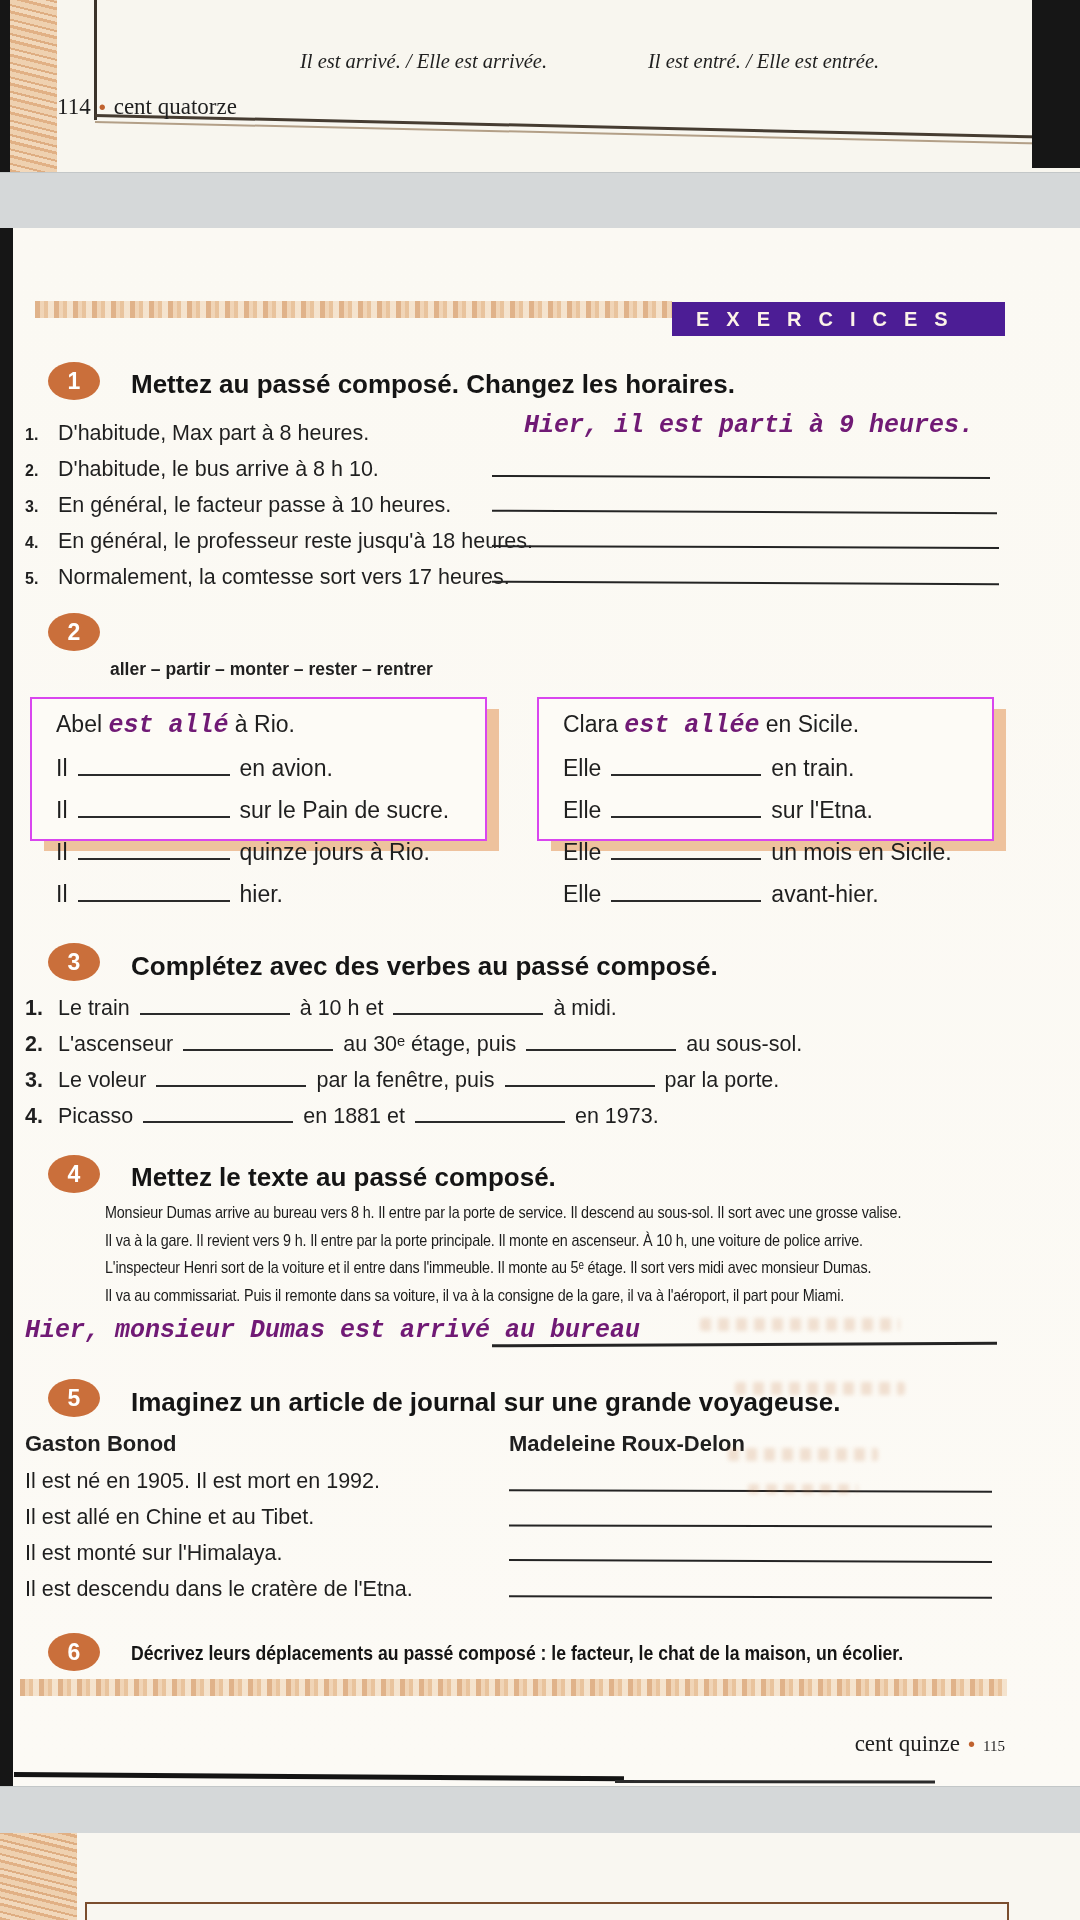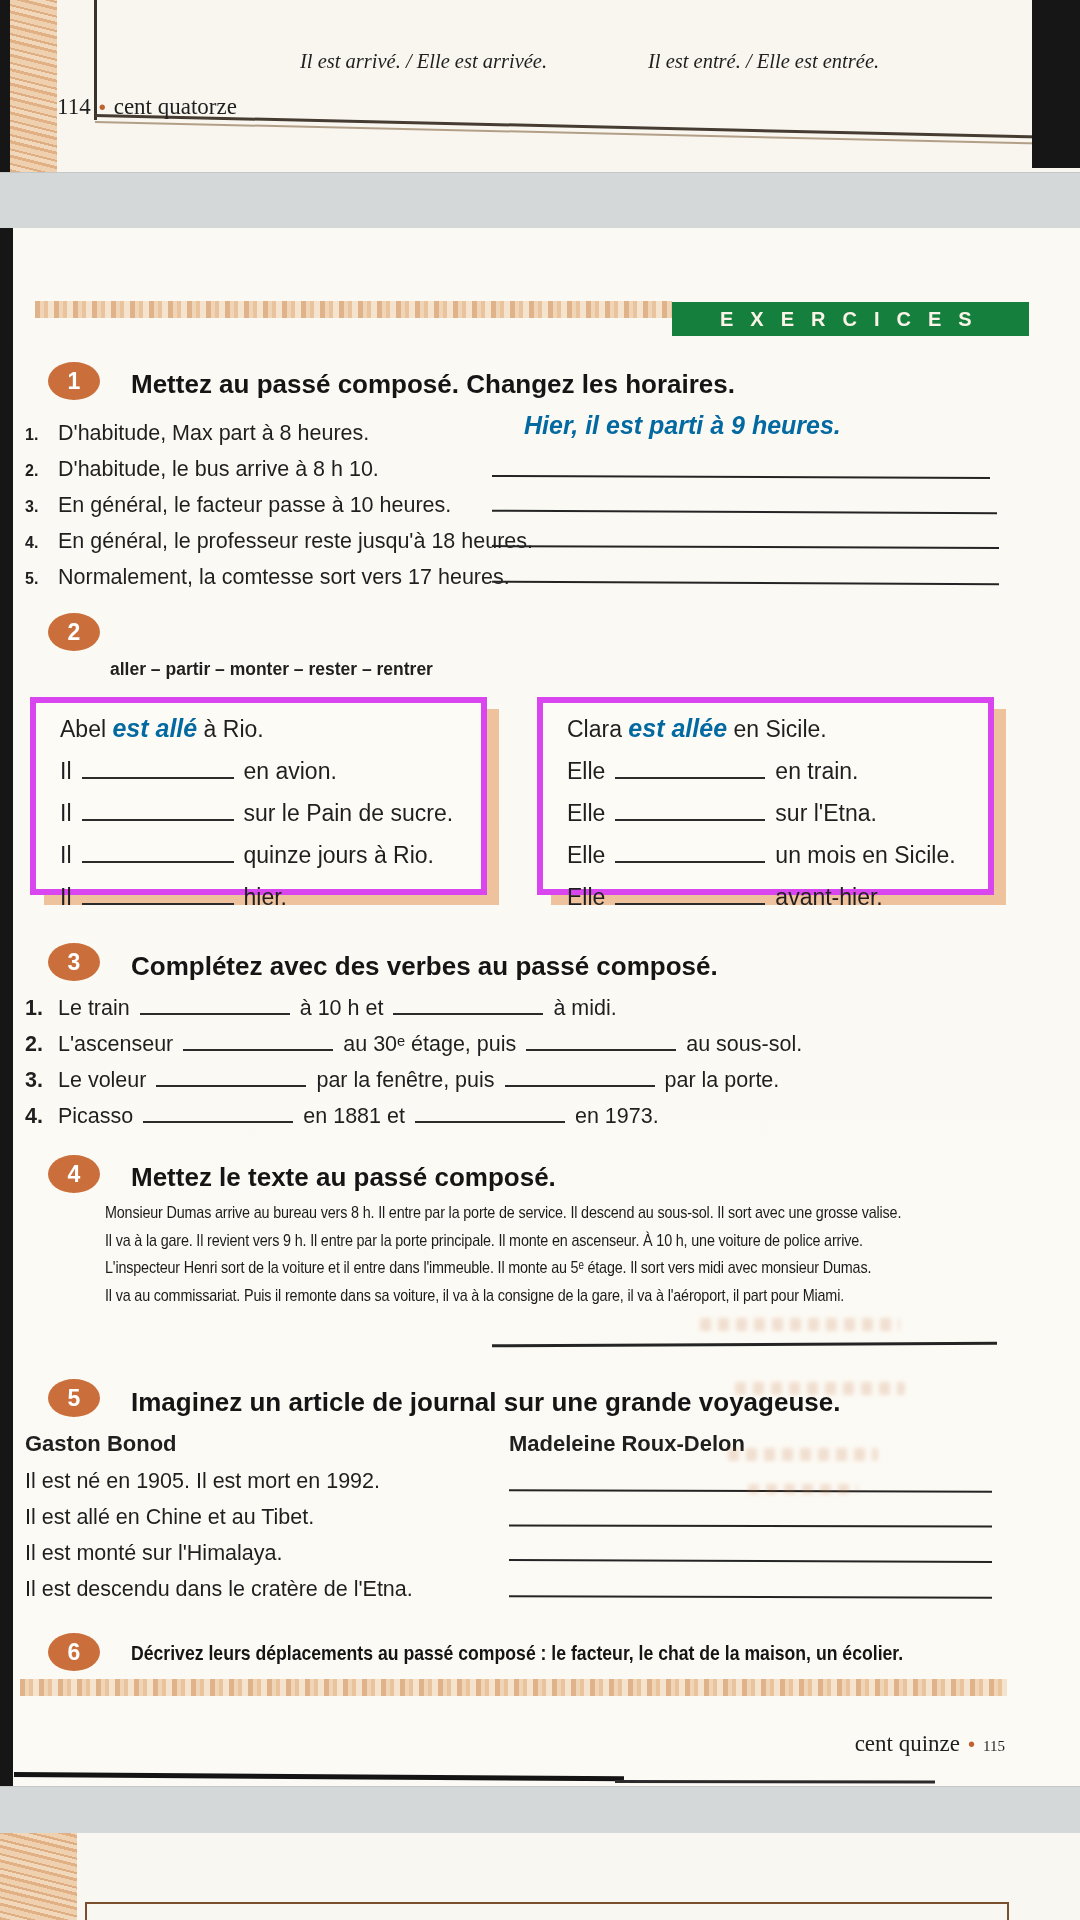--- a/index.html
+++ b/index.html
@@ -17,41 +17,41 @@
   
   .tex-margin{background:
     repeating-linear-gradient(14deg, rgba(214,152,102,.50) 0 3px, rgba(246,228,206,.55) 3px 7px,
       rgba(205,139,87,.45) 7px 9px, rgba(241,216,187,.5) 9px 14px), #ecc9a4;}
   .tex-strip{background:
     repeating-linear-gradient(91deg, rgba(203,130,75,.40) 0 5px, rgba(242,214,185,.55) 5px 9px,
       rgba(224,170,120,.38) 9px 13px, rgba(249,238,223,.6) 13px 19px), #eed3b4;}
 
   
   .serif{font-family:"Liberation Serif","DejaVu Serif",serif;margin-top:28px;}
-  .hand{font-family:Liberation Sans, sans-serif;font-style:italic;font-weight:700;color:#0369a1;}
+  .hand{font-family:Liberation Mono, monospace;font-style:italic;font-weight:700;color:#701a75;}
   .title{font-weight:700;font-size:26px;color:#151515;white-space:nowrap;}
   .itemtext{font-size:21.5px;white-space:nowrap;}
   .inum{font-weight:700;width:33px;flex:none;}
   .row{display:flex;align-items:baseline;}
 
   
   .badge{width:52px;height:38px;border-radius:50%;background:#ca6f3b;color:#fff;
          display:flex;align-items:center;justify-content:center;font-weight:700;font-size:23px;}
 
   
-  .banner-box{background:#15803d;display:flex;align-items:center;padding-left:24px;}
+  .banner-box{background:#4c1d95;display:flex;align-items:center;}
   .banner-label{color:#fcf3e8;font-weight:700;font-size:20px;letter-spacing:17px;padding-left:24px;white-space:nowrap;}
 
   
   .bl{display:inline-block;border-bottom:2px solid #2b2b2b;height:18px;margin:0 10px -2px 10px;flex:none;}
   .w150{width:150px;} .w152{width:152px;}
   .ansline{position:absolute;height:2.3px;background:#242424;}
 
   
-  .ex2box{position:absolute;width:457px;height:198px;background:#fdfbf6;border:6px solid #d946ef;
+  .ex2box{position:absolute;width:457px;height:144px;background:#fdfbf6;border:2px solid #d946ef;
           box-shadow:13px 11px 0 -1px #eec29d;box-sizing:border-box;padding:10px 0 0 24px;}
   .box-intro{font-size:23px;white-space:nowrap;line-height:30px;}
   .box-intro .hand{font-size:25px;}
   .box-row{display:flex;align-items:baseline;margin-top:13px;font-size:23px;white-space:nowrap;line-height:29px;}
 
   
   .para-line{display:block;white-space:nowrap;font-size:17px;letter-spacing:-0.2px;line-height:27.5px;
              transform:scaleX(.845);transform-origin:left top;color:#1c1c1c;}
   .condensed{transform:scaleX(.86);transform-origin:left top;white-space:nowrap;}
 
@@ -218,20 +218,21 @@
   </div>
 
   <div class="abs badge" style="left:48px;top:1155px;">4</div>
   <div class="abs title" style="left:131px;top:1162px;">Mettez le texte au passé composé.</div>
   <div class="abs" style="left:105px;top:1199px;width:970px;">
     <span class="para-line">Monsieur Dumas arrive au bureau vers 8 h. Il entre par la porte de service. Il descend au sous-sol. Il sort avec une grosse valise.</span>
     <span class="para-line">Il va à la gare. Il revient vers 9 h. Il entre par la porte principale. Il monte en ascenseur. À 10 h, une voiture de police arrive.</span>
     <span class="para-line">L'inspecteur Henri sort de la voiture et il entre dans l'immeuble. Il monte au 5ᵉ étage. Il sort vers midi avec monsieur Dumas.</span>
     <span class="para-line">Il va au commissariat. Puis il remonte dans sa voiture, il va à la consigne de la gare, il va à l'aéroport, il part pour Miami.</span>
   </div>
+  <span class="abs hand" style="left:25px;top:1316px;font-size:25px;white-space:nowrap;">Hier, monsieur Dumas est arrivé au bureau</span>
   <div class="abs ansline" style="left:492px;top:1343px;width:505px;height:2.5px;transform:rotate(-.3deg);"></div>
 
   <div class="abs badge" style="left:48px;top:1379px;">5</div>
   <div class="abs title" style="left:131px;top:1387px;">Imaginez un article de journal sur une grande voyageuse.</div>
   <div class="abs" style="left:25px;top:1431px;font-weight:700;font-size:22px;">Gaston Bonod</div>
   <div class="abs" style="left:509px;top:1431px;font-weight:700;font-size:22px;">Madeleine Roux-Delon</div>
   <div class="abs itemtext" style="left:25px;top:1469px;">Il est né en 1905. Il est mort en 1992.</div>
   <div class="abs itemtext" style="left:25px;top:1505px;">Il est allé en Chine et au Tibet.</div>
   <div class="abs itemtext" style="left:25px;top:1541px;">Il est monté sur l'Himalaya.</div>
   <div class="abs itemtext" style="left:25px;top:1577px;">Il est descendu dans le cratère de l'Etna.</div>

